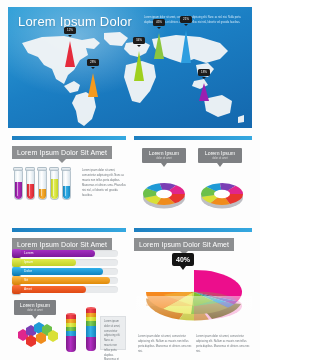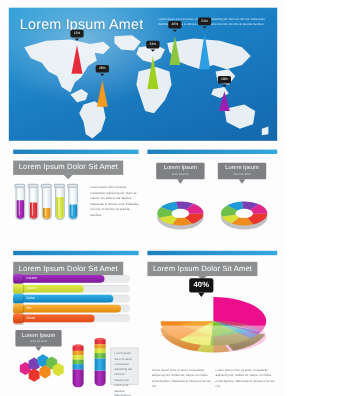--- a/index.html
+++ b/index.html
@@ -151,21 +151,21 @@
   }
 </style>
 </head>
 <body>
 
 <div class="page">
 
   <div class="map-panel">
     <div class="map-glow"></div>
 
-    <div class="map-title">Lorem Ipsum Amet</div>
+    <div class="map-title">Lorem Ipsum Dolor</div>
     <div class="map-blurb">Lorem ipsum dolor sit amet, consectetur adipiscing elit. Nunc ac nisl nisi. Nulla porta dapibus. Maecenas et ultrices urna. Phasellus nisi nisl, lobortis vel gravida faucibus.</div>
 
     <div class="continents">
       <svg viewBox="0 0 244 99" preserveAspectRatio="none">
         <g fill="#f4f6f7" opacity="0.95">
 
           <path d="M14 14 L34 8 L56 7 L74 11 L86 9 L92 14 L86 20 L78 19 L80 26 L72 31 L66 41 L60 46 L56 55 L48 50 L44 40 L36 36 L30 28 L20 24 Z"></path>
           <path d="M56 57 L66 52 L72 56 L70 62 L62 64 Z"></path>
 
           <path d="M96 4 L112 3 L120 9 L114 17 L102 16 L96 10 Z"></path>

